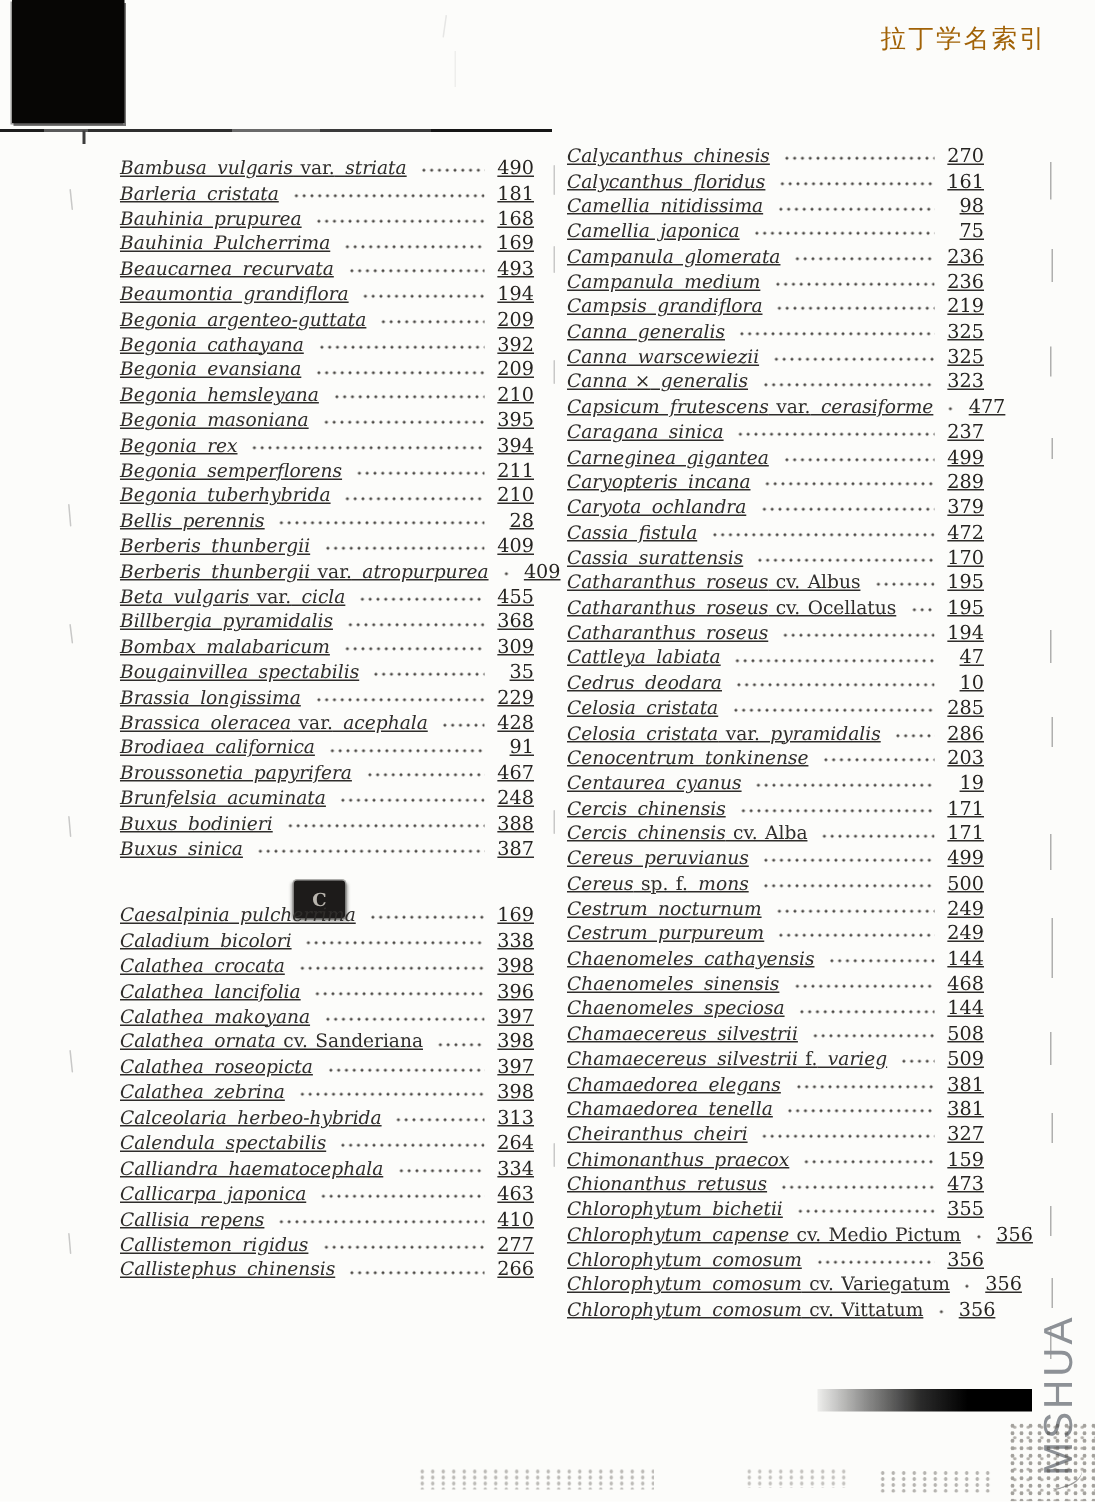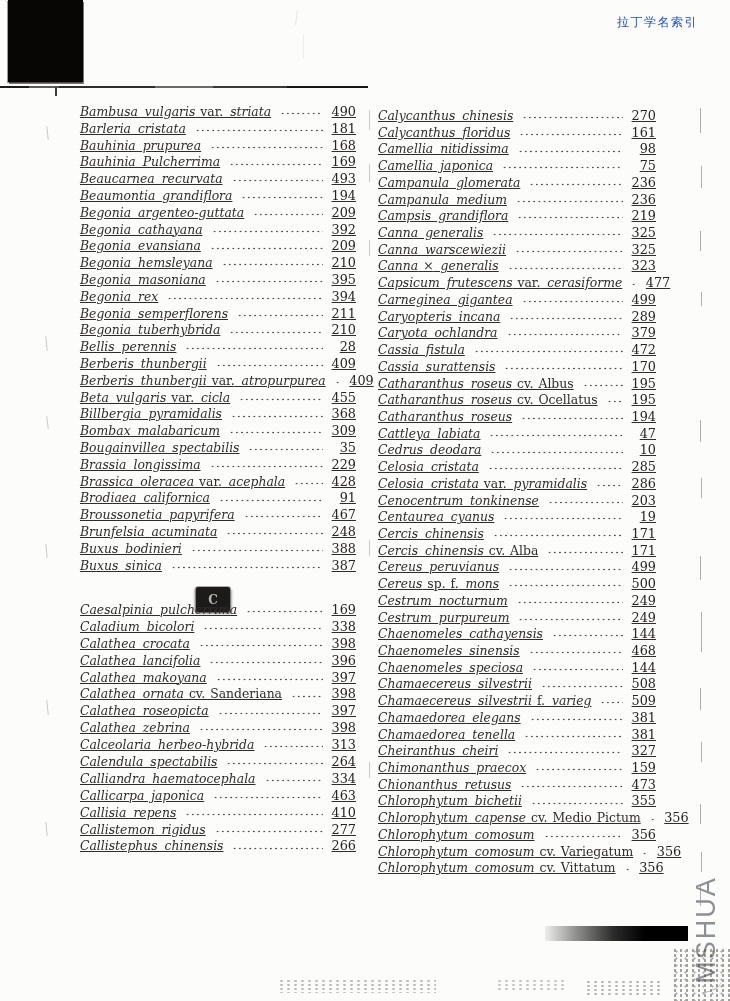--- a/index.html
+++ b/index.html
@@ -6,27 +6,27 @@
   .page{
     position:relative; width:730px; height:1001px; overflow:hidden;
     background:var(--paper,#fcfcfa);
     font-family:"DejaVu Serif", serif;
     color:var(--ink,#2f2d2b);
   }
   
   .hdr{
     position:absolute; top:14px; right:32px;
     font-family:"DejaVu Sans", sans-serif;
-    font-size:12px; letter-spacing:1.5px; color:#1d4ed8;
+    font-size:17px; letter-spacing:1.5px; color:#a16207;
   }
   
   .col{position:absolute;text-decoration:underline;}
   .col-left-b {left:80px;  top:104px; width:276px; --rh:16.8px;}
   .col-left-c {left:80px;  top:602px; width:276px; --rh:16.9px;}
-  .col-right  {left:378px; top:108px; width:278px; --rh:16.72px;}
+  .col-right  {left:378px; top:96px; width:278px; --rh:16.72px;}
   .row{
     display:flex; align-items:baseline; height:var(--rh);
     font-size:12.4px; white-space:nowrap;
   }
   .name .it{font-style:italic; word-spacing:3px;}
   .name .ro{font-style:normal; word-spacing:1px;}
   .leader{
     flex:1 1 auto; align-self:stretch; margin:0 6px 0 9px; min-width:6px;
     background:radial-gradient(circle, #4d4a46 0.85px, rgba(0,0,0,0) 1.15px) left 62% / 5.2px 5.2px repeat-x;
   }
@@ -376,20 +376,25 @@
       </div>
       <div class="row">
         <span class="name"><span class="it">Canna</span><span class="ro"> ×</span><span class="it"> generalis</span></span>
         <span class="leader"></span>
         <span class="pnum">323</span>
       </div>
       <div class="row">
         <span class="name"><span class="it">Capsicum frutescens</span><span class="ro"> var.</span><span class="it"> cerasiforme</span></span>
         <span class="leader"></span>
         <span class="pnum">477</span>
+      </div>
+      <div class="row">
+        <span class="name"><span class="it">Caragana sinica</span></span>
+        <span class="leader"></span>
+        <span class="pnum">237</span>
       </div>
       <div class="row">
         <span class="name"><span class="it">Carneginea gigantea</span></span>
         <span class="leader"></span>
         <span class="pnum">499</span>
       </div>
       <div class="row">
         <span class="name"><span class="it">Caryopteris incana</span></span>
         <span class="leader"></span>
         <span class="pnum">289</span>

